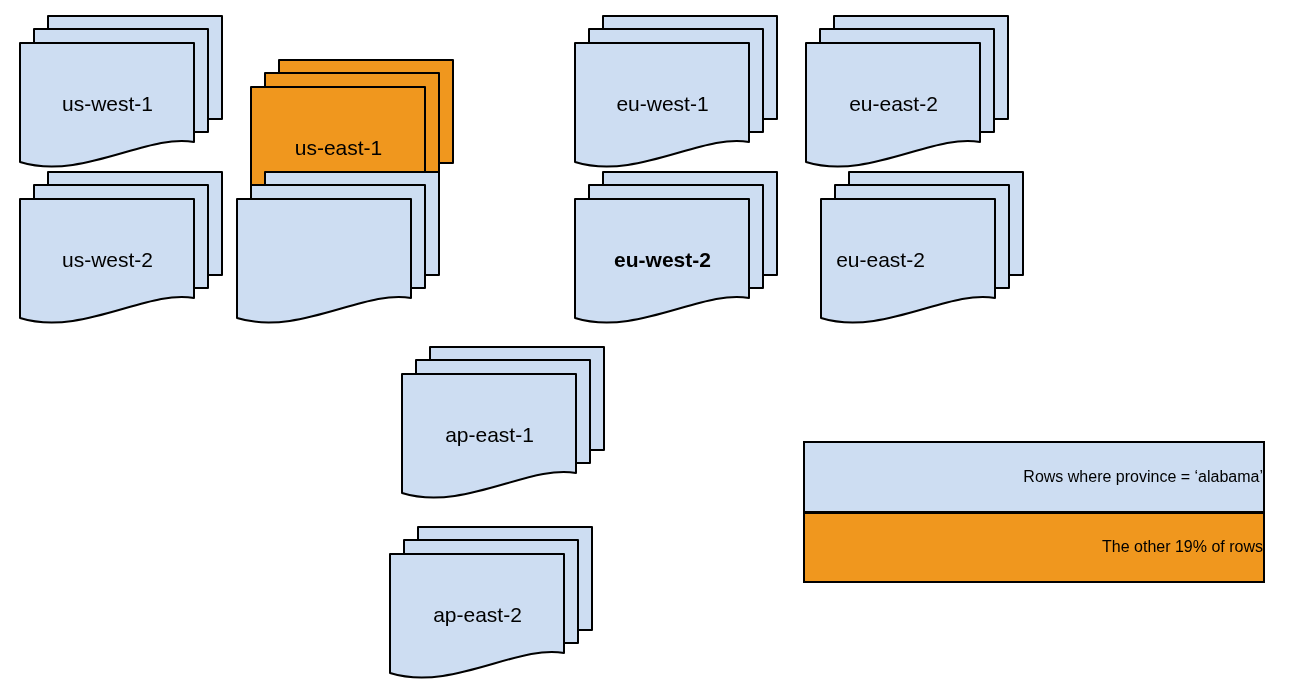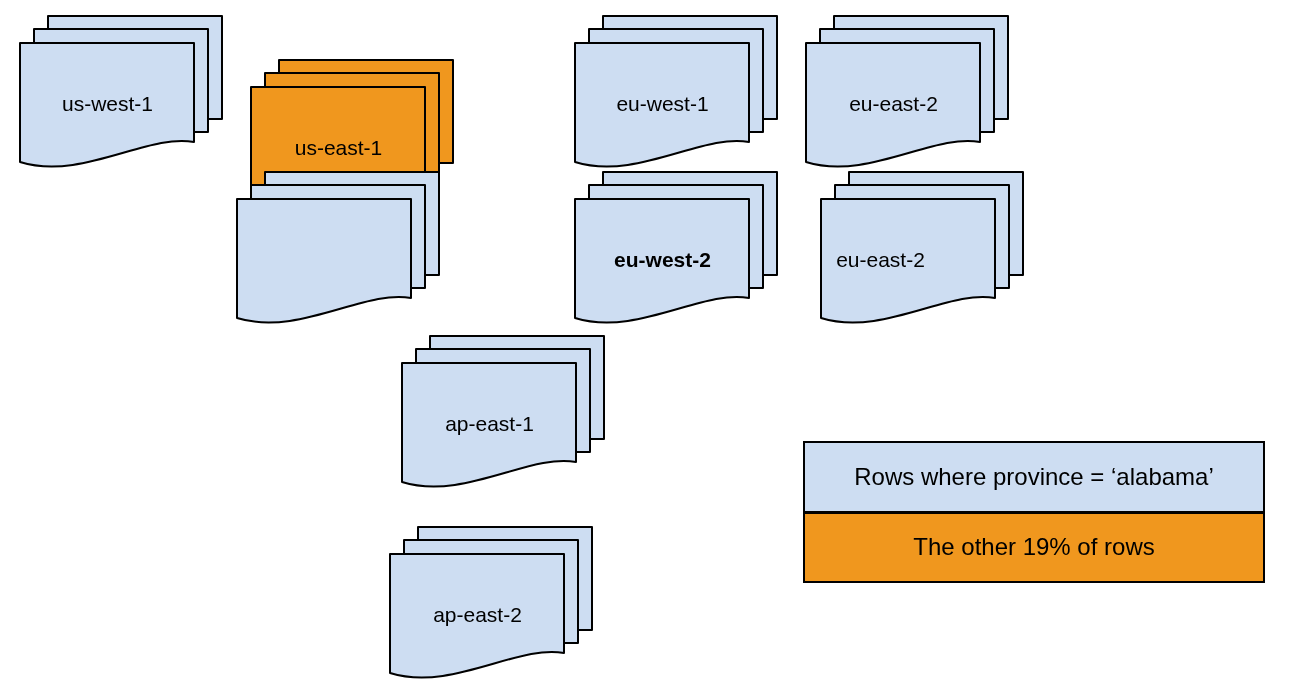--- a/index.html
+++ b/index.html
@@ -47,22 +47,22 @@
     border: 2px solid var(--outline, #000000);
     box-sizing: border-box;
     display: flex;
     flex-direction: column;
   }
   .legend-row {
     flex: 1;
     background: var(--fill, #cdddf2);
     display: flex;
     align-items: center;
-    justify-content: center;
-    font-size: 24px;
+    justify-content: flex-end;
+    font-size: 16px;
   }
   .legend-row + .legend-row {
     border-top: 3px solid var(--outline, #000000);
   }
 </style>
 </head>
 <body>
 
 <svg width="0" height="0" style="position:absolute" aria-hidden="true">
   <defs>
@@ -97,20 +97,26 @@
     <div class="stack-label">eu-west-1</div>
   </div>
 
   <div class="stack" style="left: 805px; top: 15px; --fill: #cdddf2;">
     <svg viewBox="0 0 206 160" width="206" height="160">
         <use href="#doc-stack-shape"></use>
       </svg>
     <div class="stack-label">eu-east-2</div>
   </div>
 
+  <div class="stack" style="left: 19px; top: 171px; --fill: #cdddf2;">
+    <svg viewBox="0 0 206 160" width="206" height="160">
+        <use href="#doc-stack-shape"></use>
+      </svg>
+    <div class="stack-label">us-west-2</div>
+  </div>
 
   <div class="stack" style="left: 236px; top: 171px; --fill: #cdddf2;">
     <svg viewBox="0 0 206 160" width="206" height="160">
         <use href="#doc-stack-shape"></use>
       </svg>
   </div>
 
   <div class="stack" style="left: 574px; top: 171px; font-weight: bold; --fill: #cdddf2;">
     <svg viewBox="0 0 206 160" width="206" height="160">
         <use href="#doc-stack-shape"></use>
@@ -118,21 +124,21 @@
     <div class="stack-label">eu-west-2</div>
   </div>
 
   <div class="stack" style="left: 792px; top: 171px; padding-left: 28px; --fill: #cdddf2;">
     <svg viewBox="0 0 206 160" width="206" height="160">
         <use href="#doc-stack-shape"></use>
       </svg>
     <div class="stack-label">eu-east-2</div>
   </div>
 
-  <div class="stack" style="left: 401px; top: 335px; --fill: #cdddf2;">
+  <div class="stack" style="left: 401px; top: 346px; --fill: #cdddf2;">
     <svg viewBox="0 0 206 160" width="206" height="160">
         <use href="#doc-stack-shape"></use>
       </svg>
     <div class="stack-label">ap-east-1</div>
   </div>
 
   <div class="stack" style="left: 389px; top: 502px; margin-top: 24px; --fill: #cdddf2;">
     <svg viewBox="0 0 206 160" width="206" height="160">
         <use href="#doc-stack-shape"></use>
       </svg>

